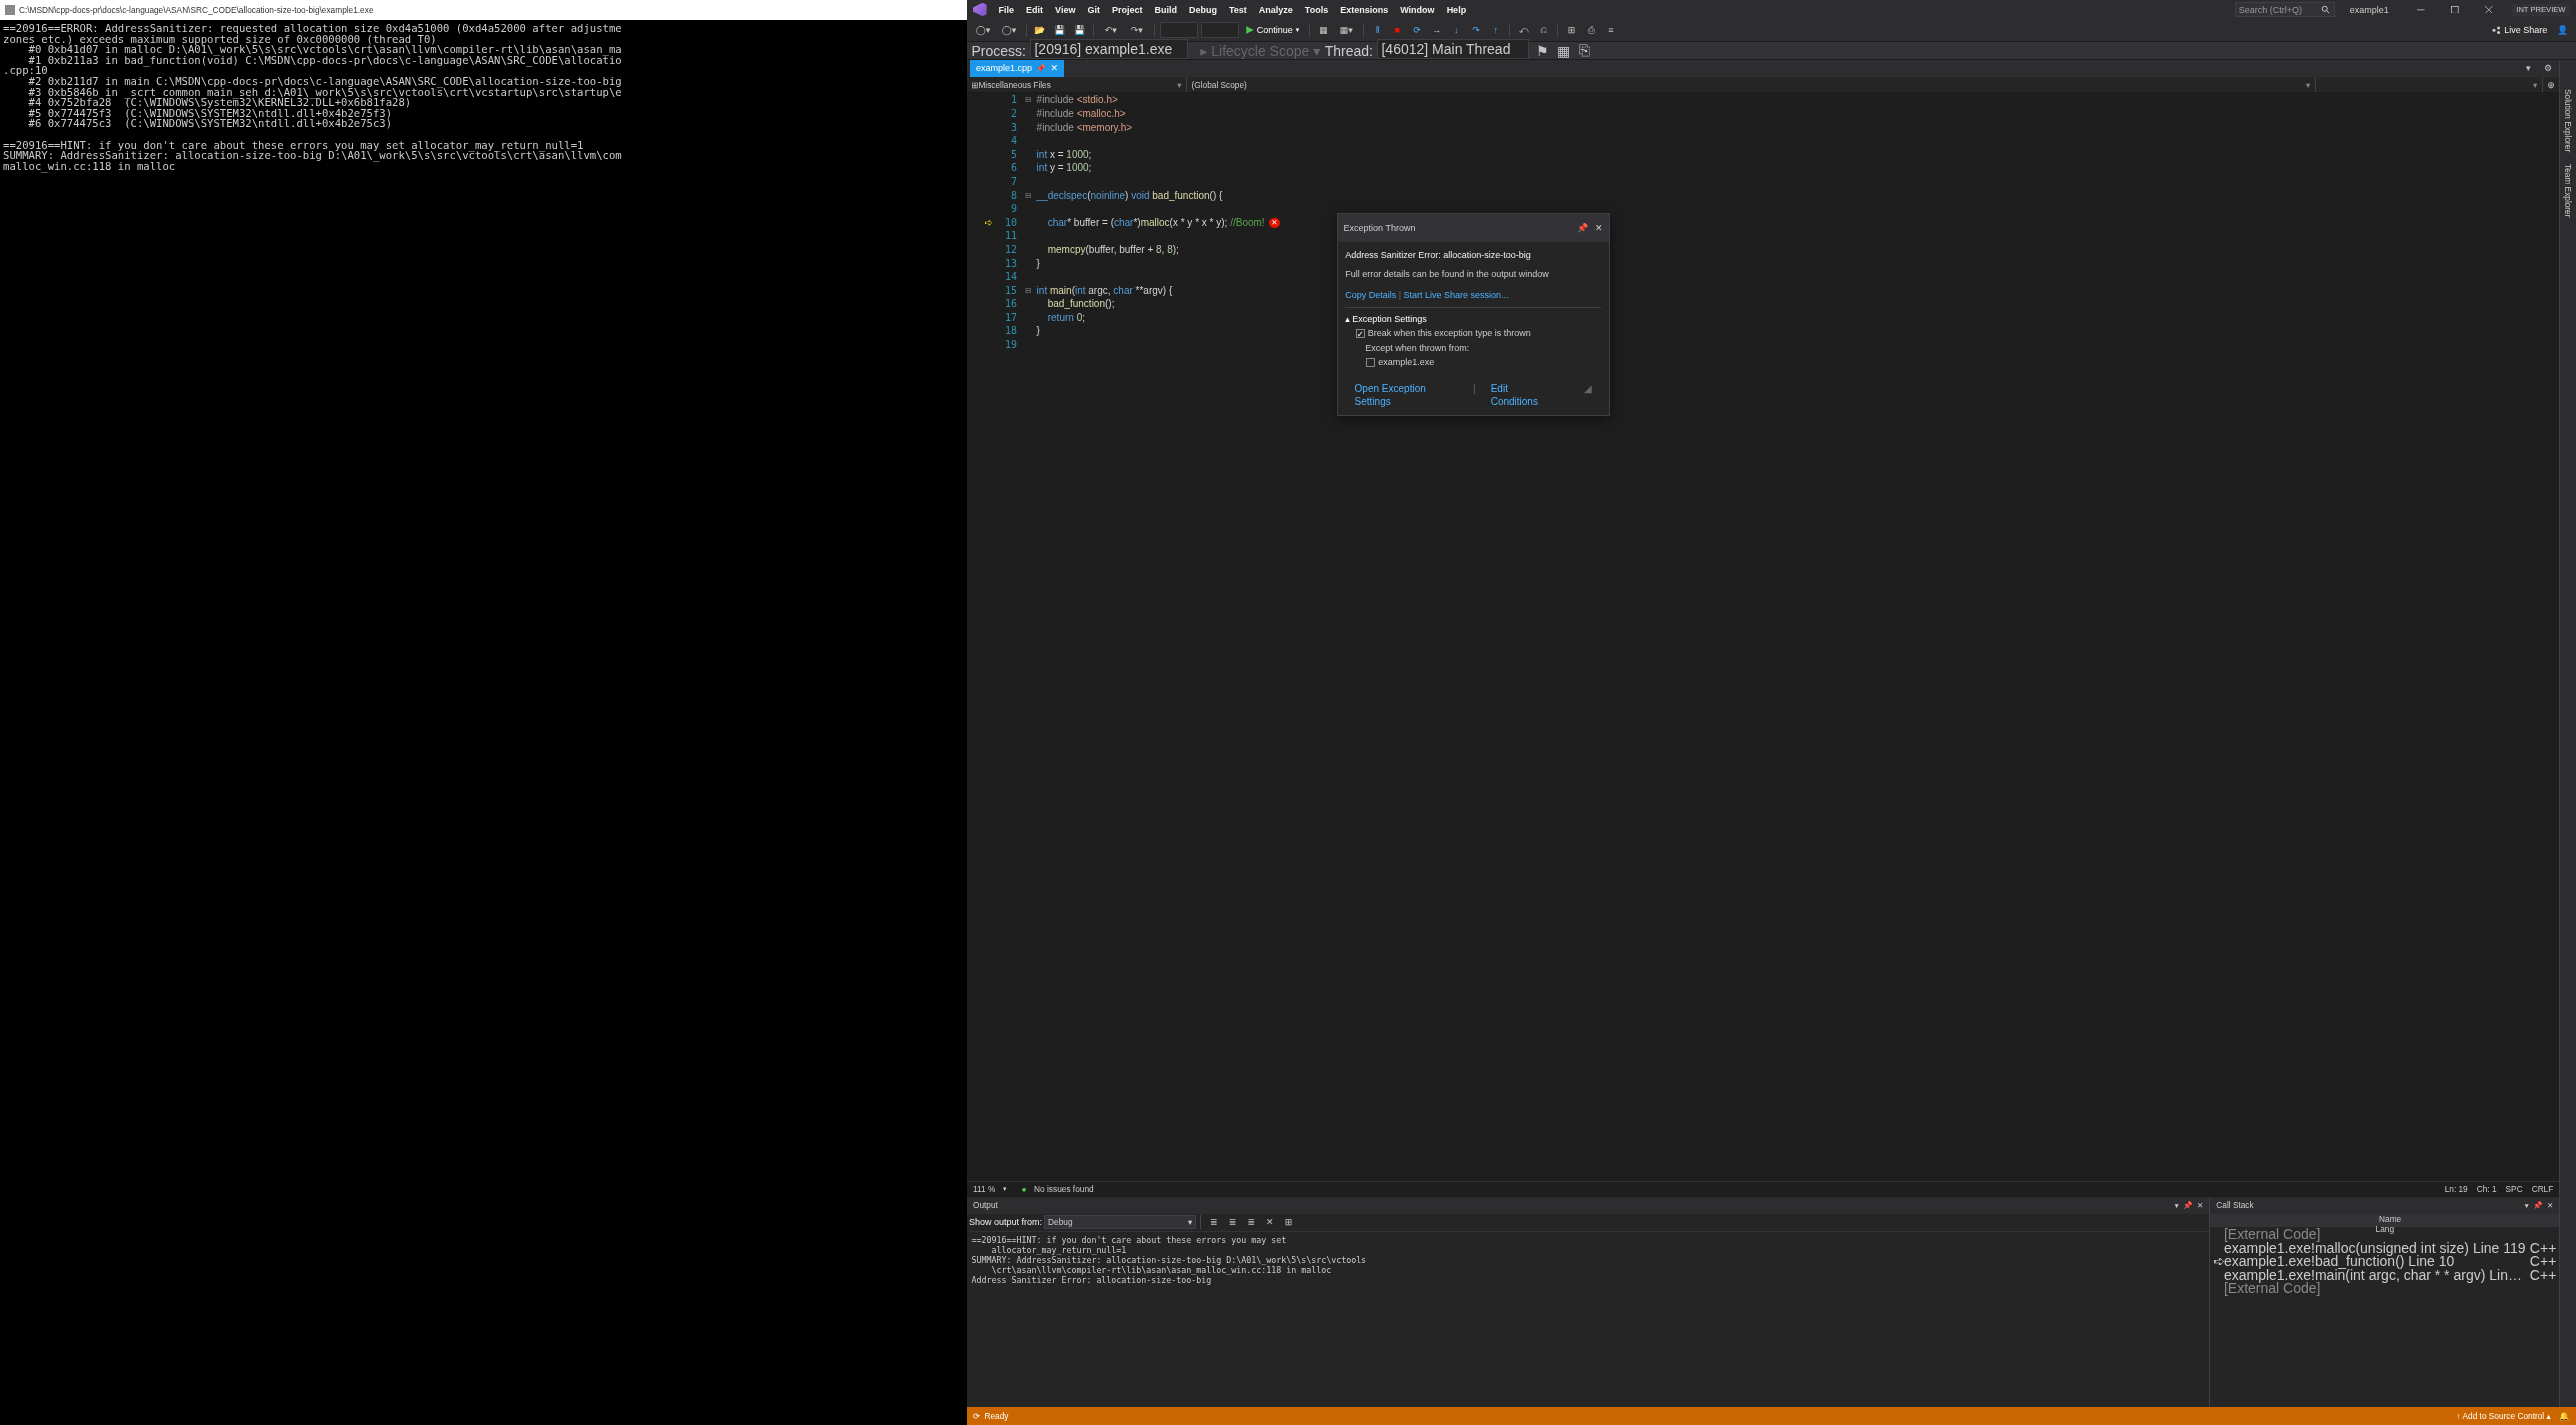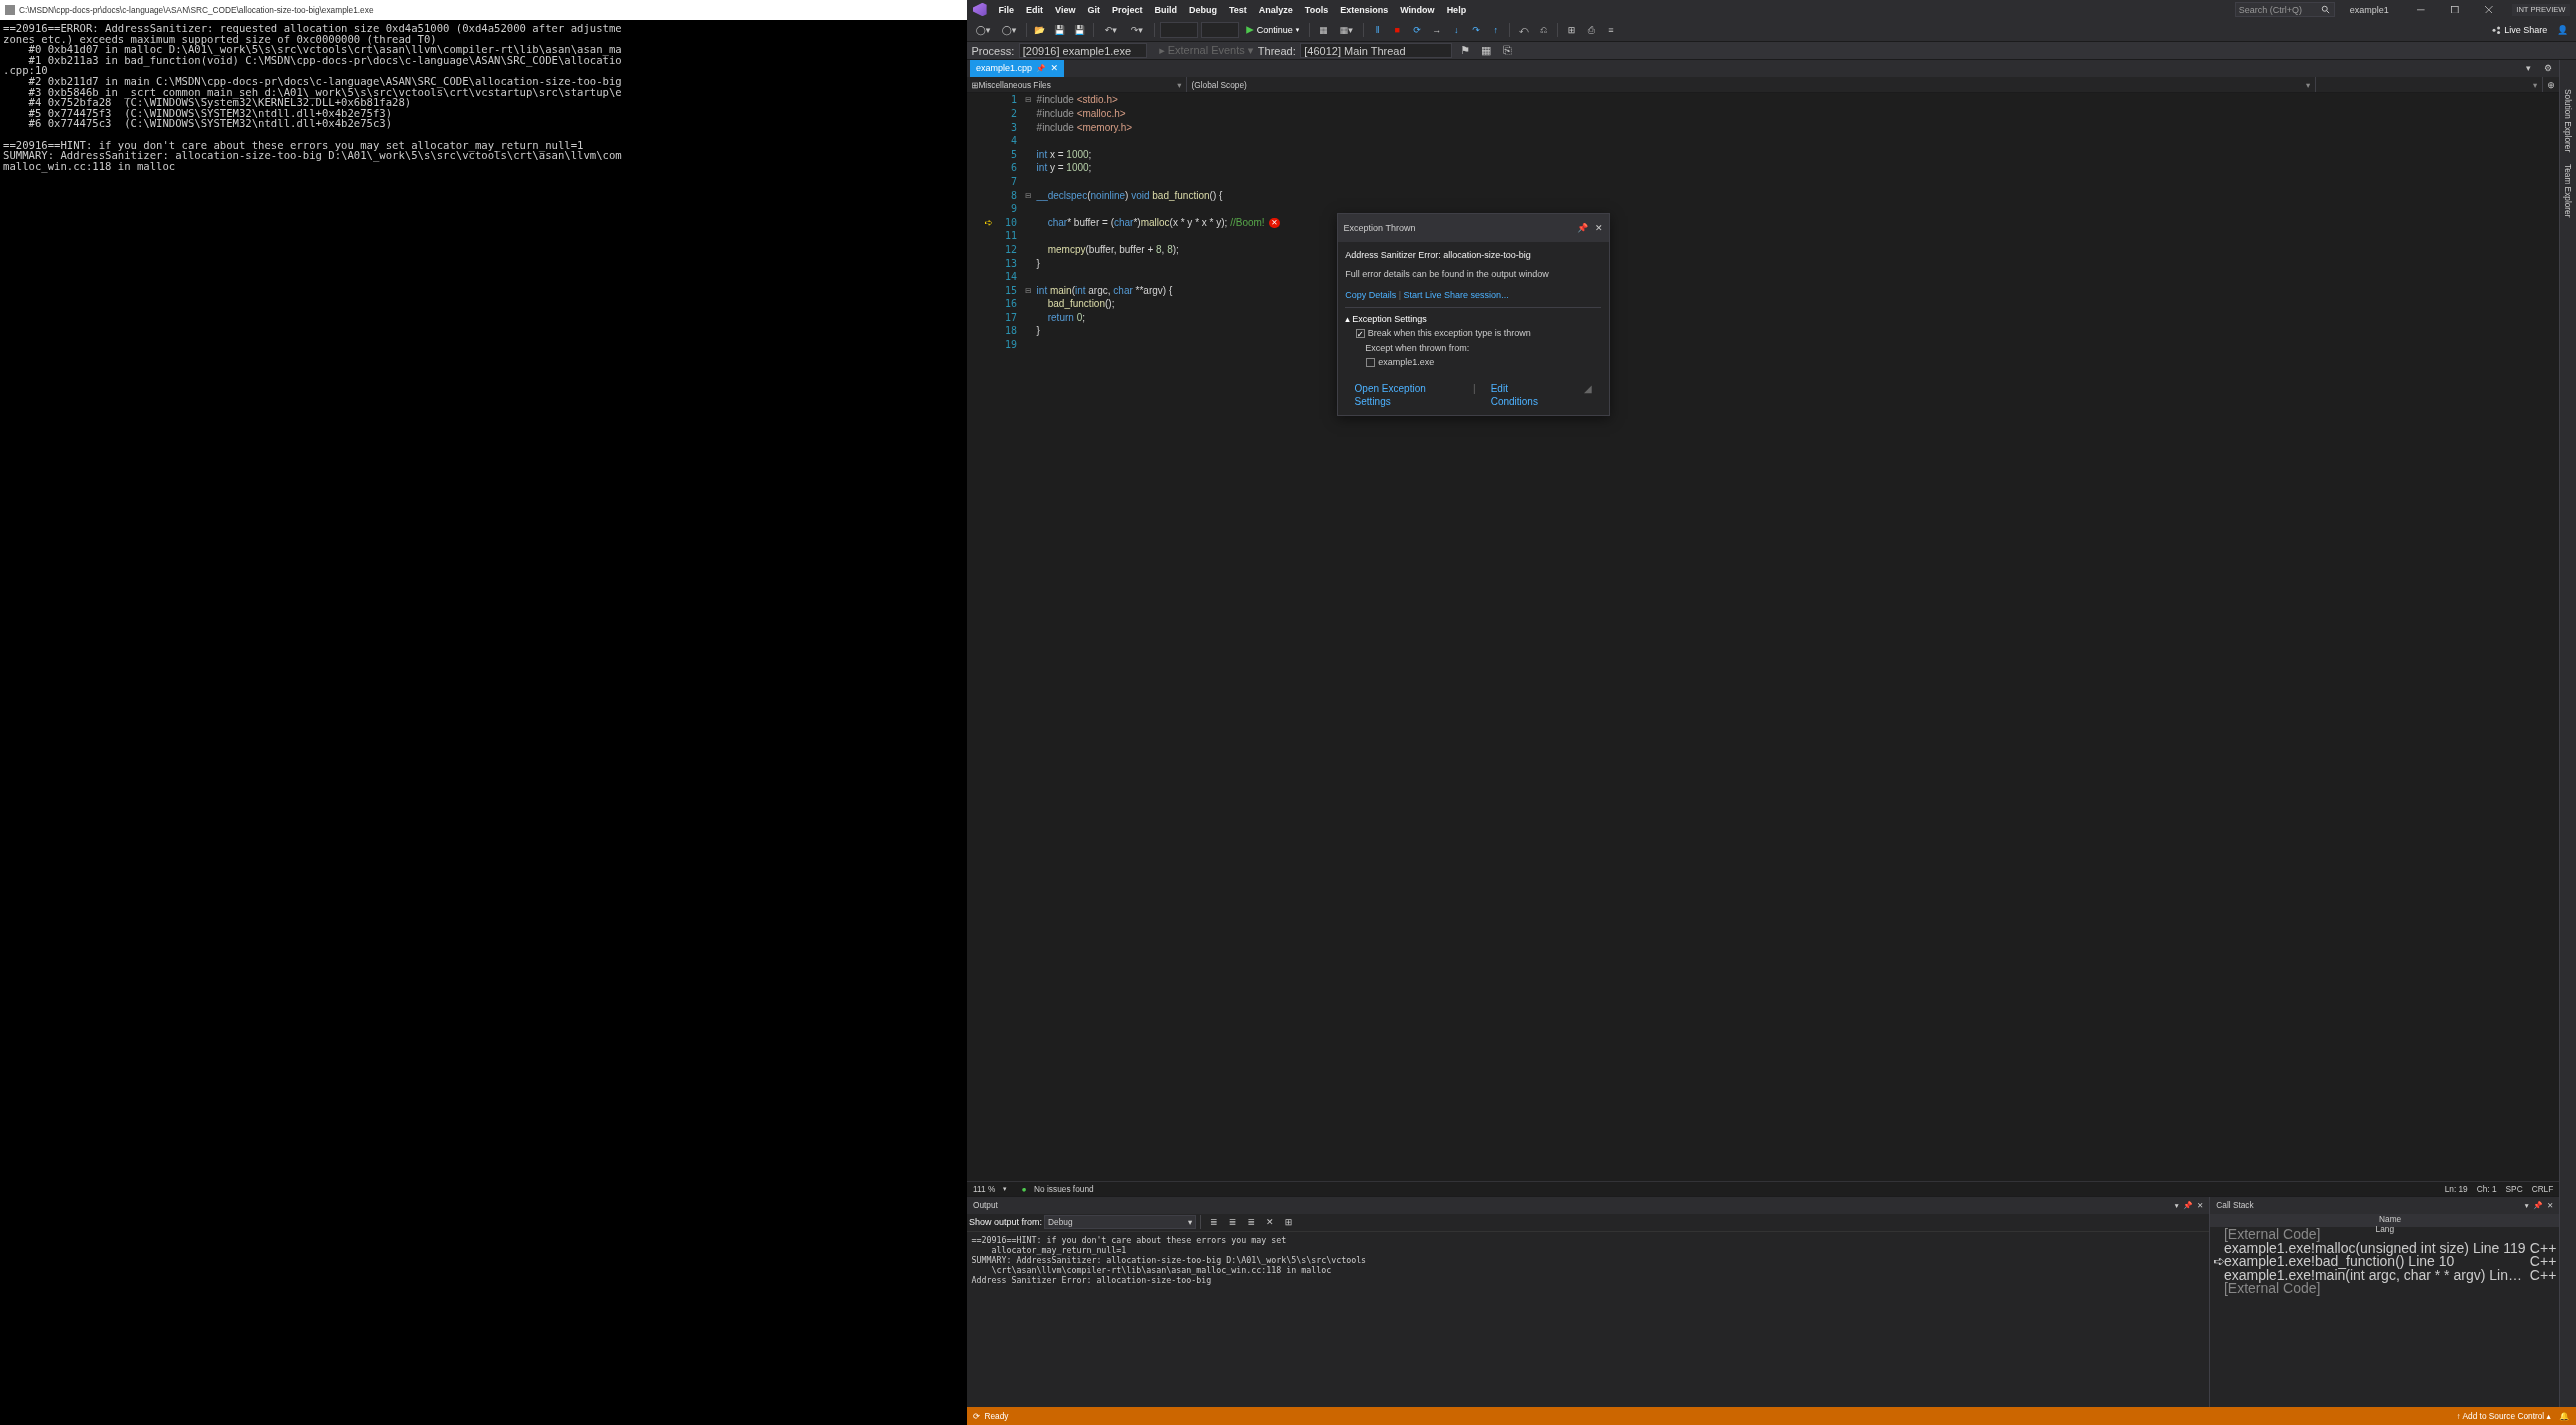--- a/index.html
+++ b/index.html
@@ -20,21 +20,21 @@
 .win-controls { display: flex; }
 .win-btn { width: 34px; height: 19px; display: flex; align-items: center; justify-content: center; cursor: pointer; }
 .int-preview { font-size: 7.6px; background: #333337; padding: 1.5px 4.5px; margin: 0 6px; color: #ccc; }
 .toolbar-row { height: 23px; background: #2d2d30; border-bottom: 0.8px solid #1b1b1c; display: flex; align-items: center; padding: 0 4.5px; gap: 3px; }
 .tb-btn { width: 16.7px; height: 16.7px; display: flex; align-items: center; justify-content: center; cursor: pointer; color: #c5c5c5; border-radius: 1.5px; }
 .tb-btn.drop { width: 23px; }
 .tb-sep { width: 0.8px; height: 13.6px; background: #46464a; margin: 0 2.3px; }
 .continue-btn { height: 16.7px; background: transparent; color: #fff; display: flex; align-items: center; padding: 0 4.5px; gap: 3px; cursor: pointer; }
 .continue-btn .play { width: 7.6px; height: 7.6px; background: #4ec94e; clip-path: polygon(0 0,100% 50%,0 100%); }
 .live-share { margin-left: auto; display: flex; align-items: center; gap: 3px; padding: 0 4.5px; }
-.process-row { height: 18px; background: #333337; border-bottom: 0.8px solid #1b1b1c; display: flex; align-items: center; padding: 0 4.5px; gap: 4.5px; font-size: 11px; }
+.process-row { height: 18px; background: #333337; border-bottom: 0.8px solid #1b1b1c; display: flex; align-items: flex-end; padding: 0 4.5px; gap: 4.5px; font-size: 14px; }
 .proc-lbl { color: #ccc; }
 .proc-val { background: #252526; border: 0.8px solid #3f3f46; padding: 0.8px 15px 0.8px 3px; color: #ccc; min-width: 106px; }
 .lifecycle { color: #666; margin-left: 7.6px; }
 .main-split { flex: 1; display: flex; overflow: hidden; }
 .editor-col { flex: 1; display: flex; flex-direction: column; overflow: hidden; }
 .tab-row { height: 16.7px; background: #2d2d30; display: flex; align-items: flex-end; padding-left: 3px; position: relative; }
 .tab { height: 16.7px; background: #1c97ea; color: #fff; display: flex; align-items: center; padding: 0 6px; gap: 4.5px; font-size: 9px; }
 .tab .pin { font-size: 7.6px; }
 .tab .close { font-size: 9px; cursor: pointer; }
 .tab-right { margin-left: auto; display: flex; gap: 3px; padding-right: 3px; }
@@ -216,21 +216,21 @@
           <circle cx="10" cy="10" r="2" fill="#ccc"></circle>
         </svg>
       <span>Live Share</span>
     </div>
     <div class="tb-btn">👤</div>
   </div>
 
   <div class="process-row">
     <span class="proc-lbl">Process:</span>
     <span class="proc-val">[20916] example1.exe</span>
-    <span class="lifecycle">▸ <span>External Events</span> ▾</span>
+    <span class="lifecycle">▸ <span>Lifecycle Scope</span> ▾</span>
     <span class="proc-lbl">Thread:</span>
     <span class="proc-val" style="min-width:152px">[46012] Main Thread</span>
     <div class="tb-btn">⚑</div>
     <div class="tb-btn">▦</div>
     <div class="tb-btn">⎘</div>
   </div>
 
   <div class="main-split">
     <div class="editor-col">
 

